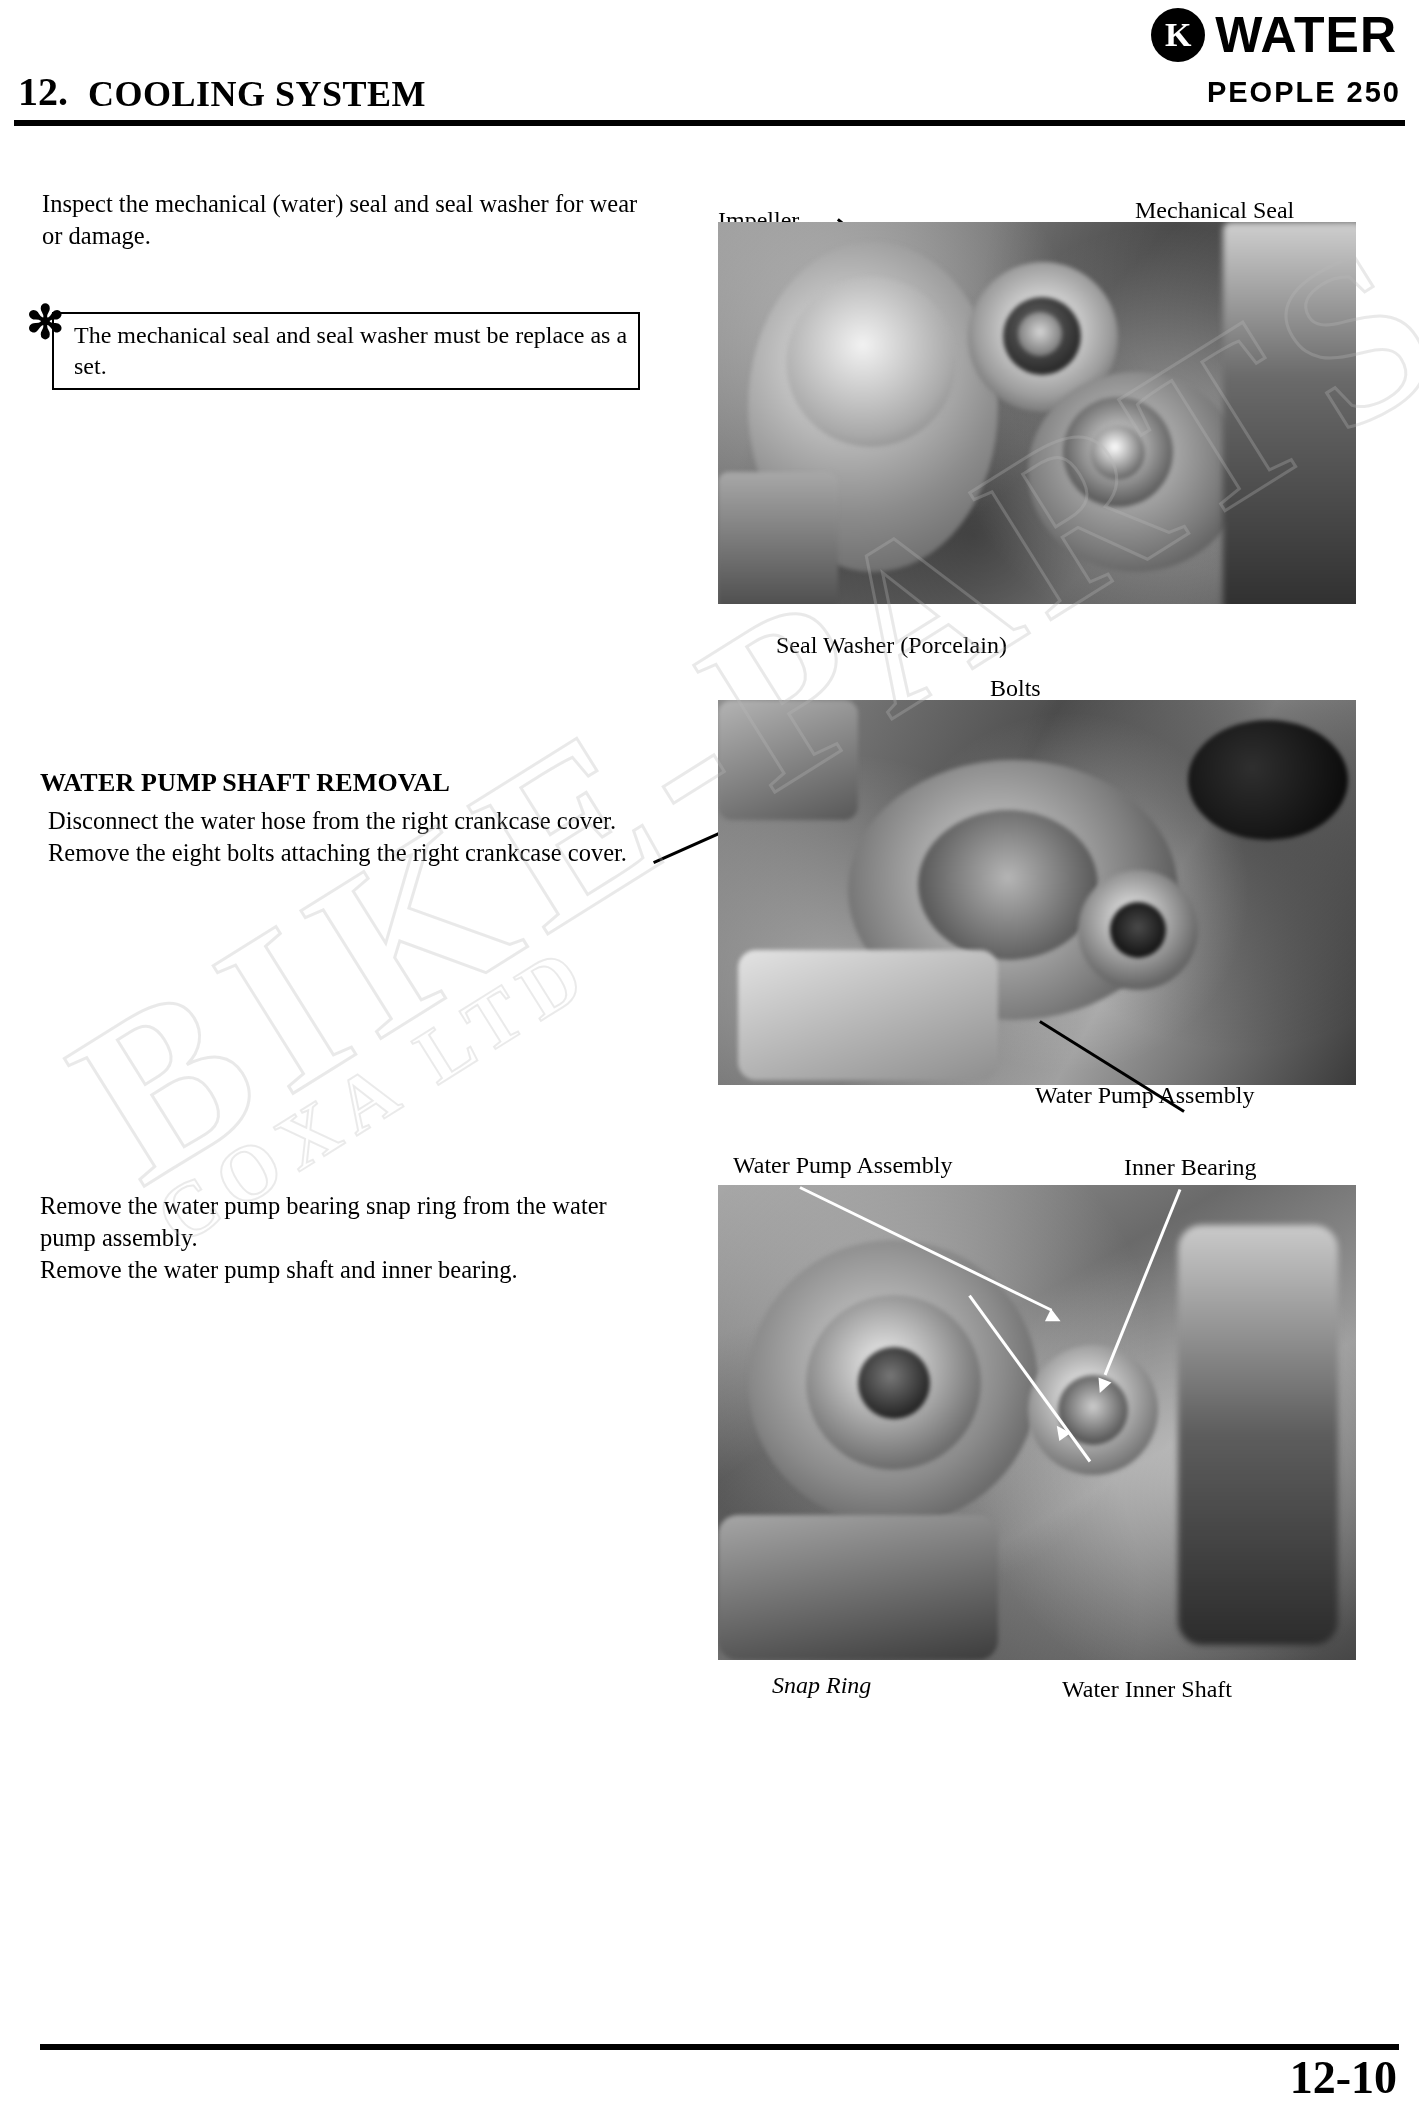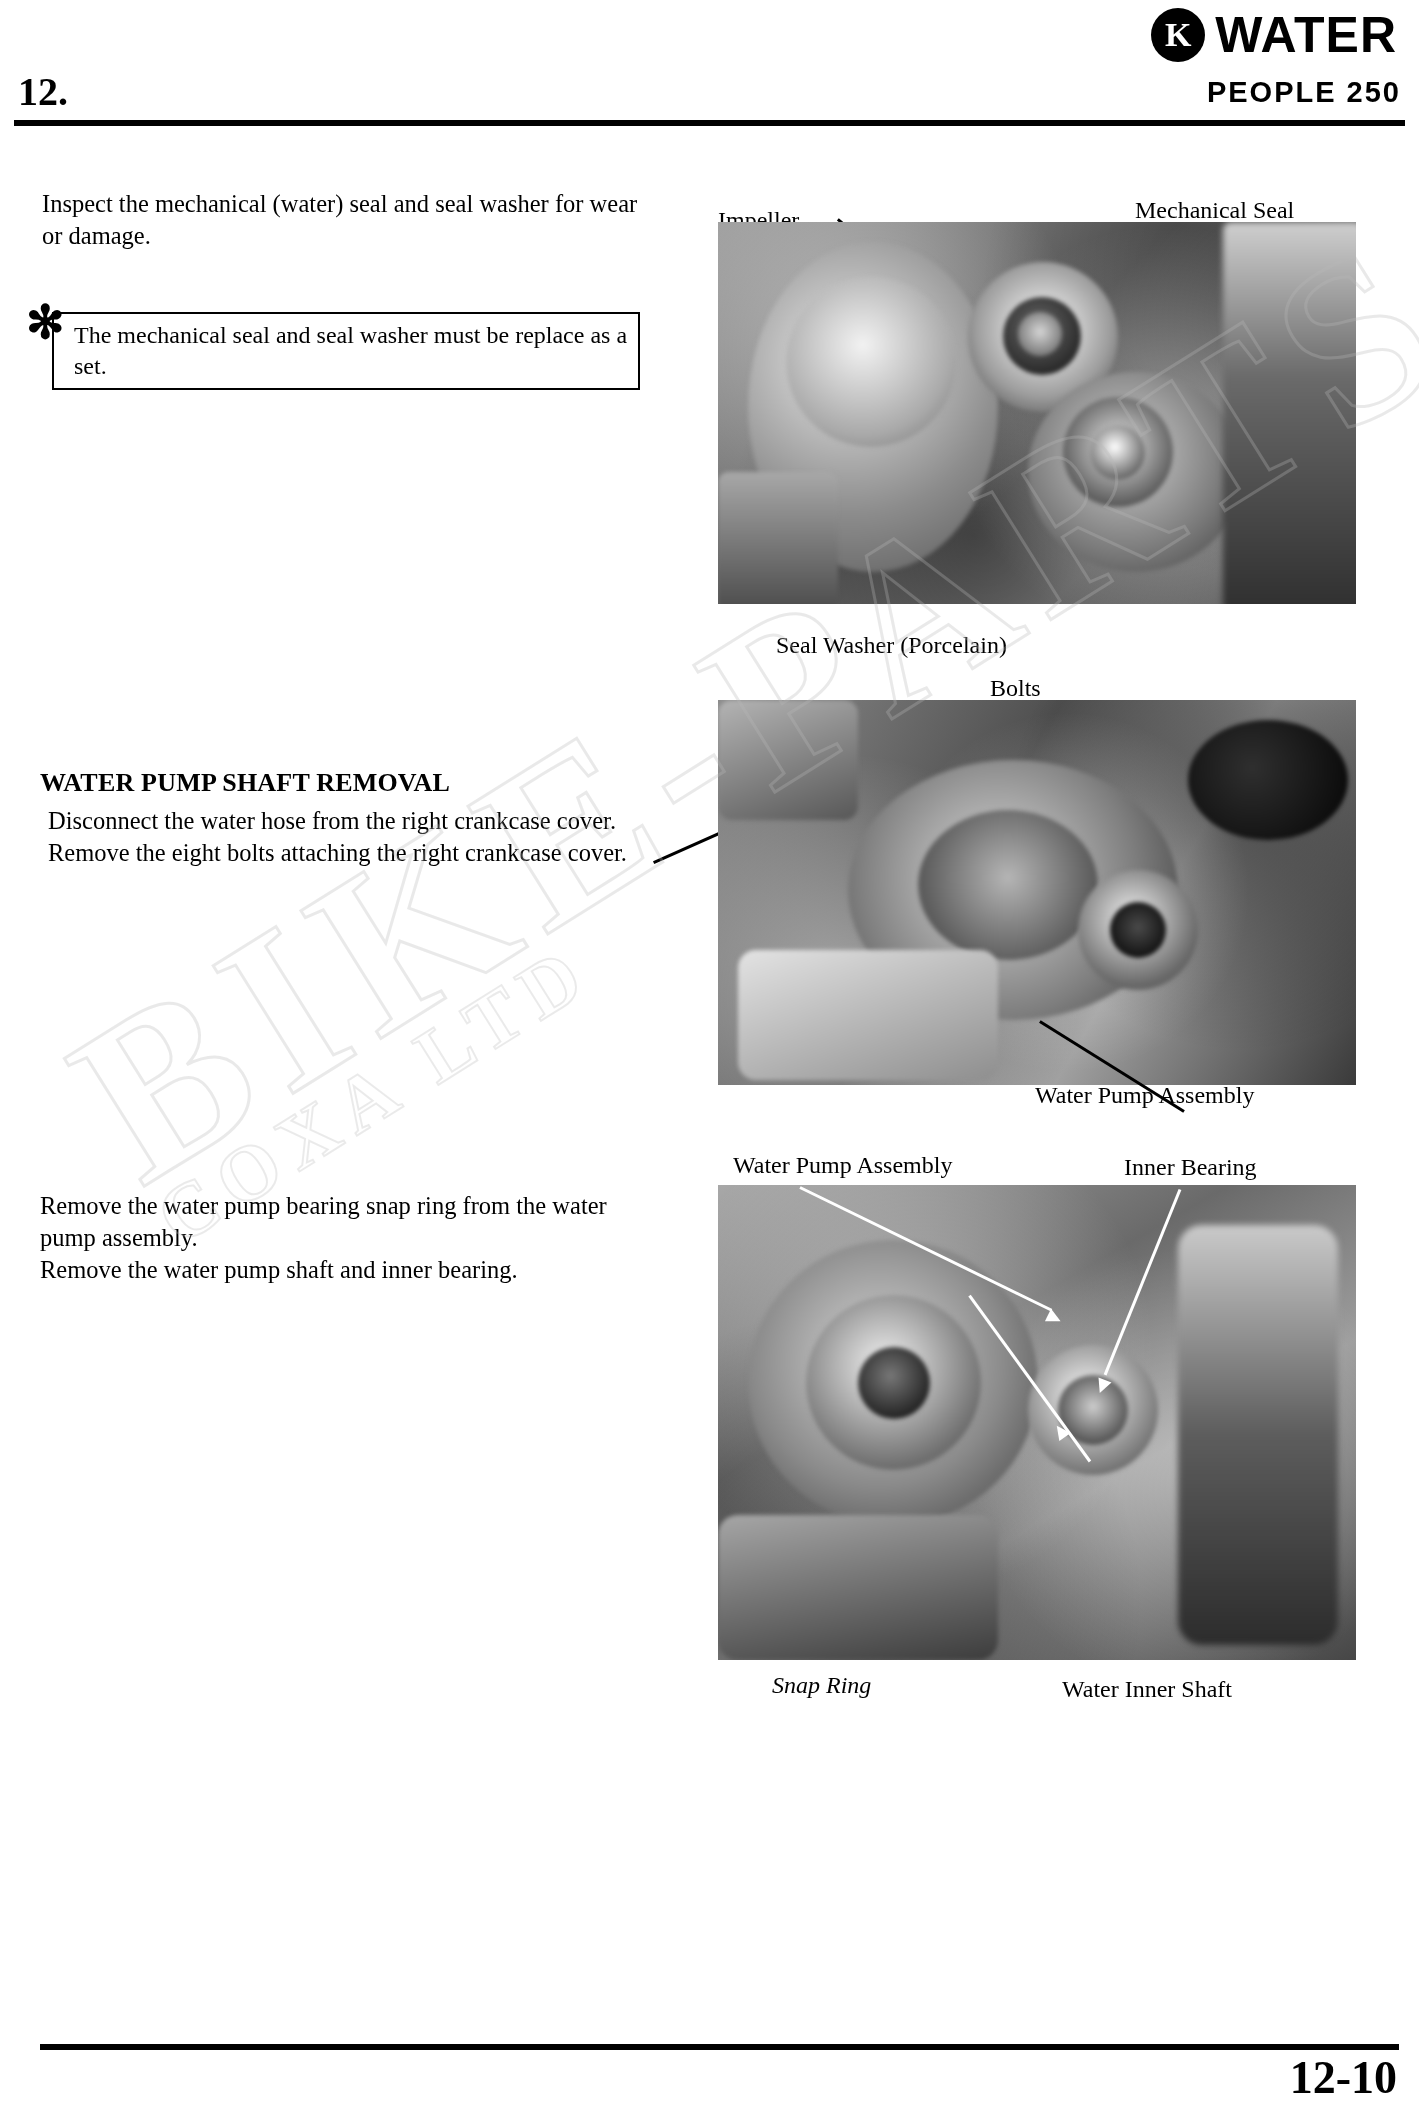--- a/index.html
+++ b/index.html
@@ -251,20 +251,21 @@
 </head>
 <body>
 
 <div class="logo-wrap">
   <div class="logo-badge">K</div>
   <div class="logo-text">WATER</div>
 </div>
 
 <div class="header-row">
   <span class="chapter-num">12.</span>
+  <span class="chapter-title">COOLING SYSTEM</span>
   <span class="model-name">PEOPLE 250</span>
 </div>
 <div class="rule-top"></div>
 
 <div class="body-text t1">Inspect the mechanical (water) seal and seal washer for wear or damage.</div>
 
 <div class="note-star">✻</div>
 <div class="note-box">
   <div class="note-inner">The mechanical seal and seal washer must be replace as a set.</div>
 </div>

